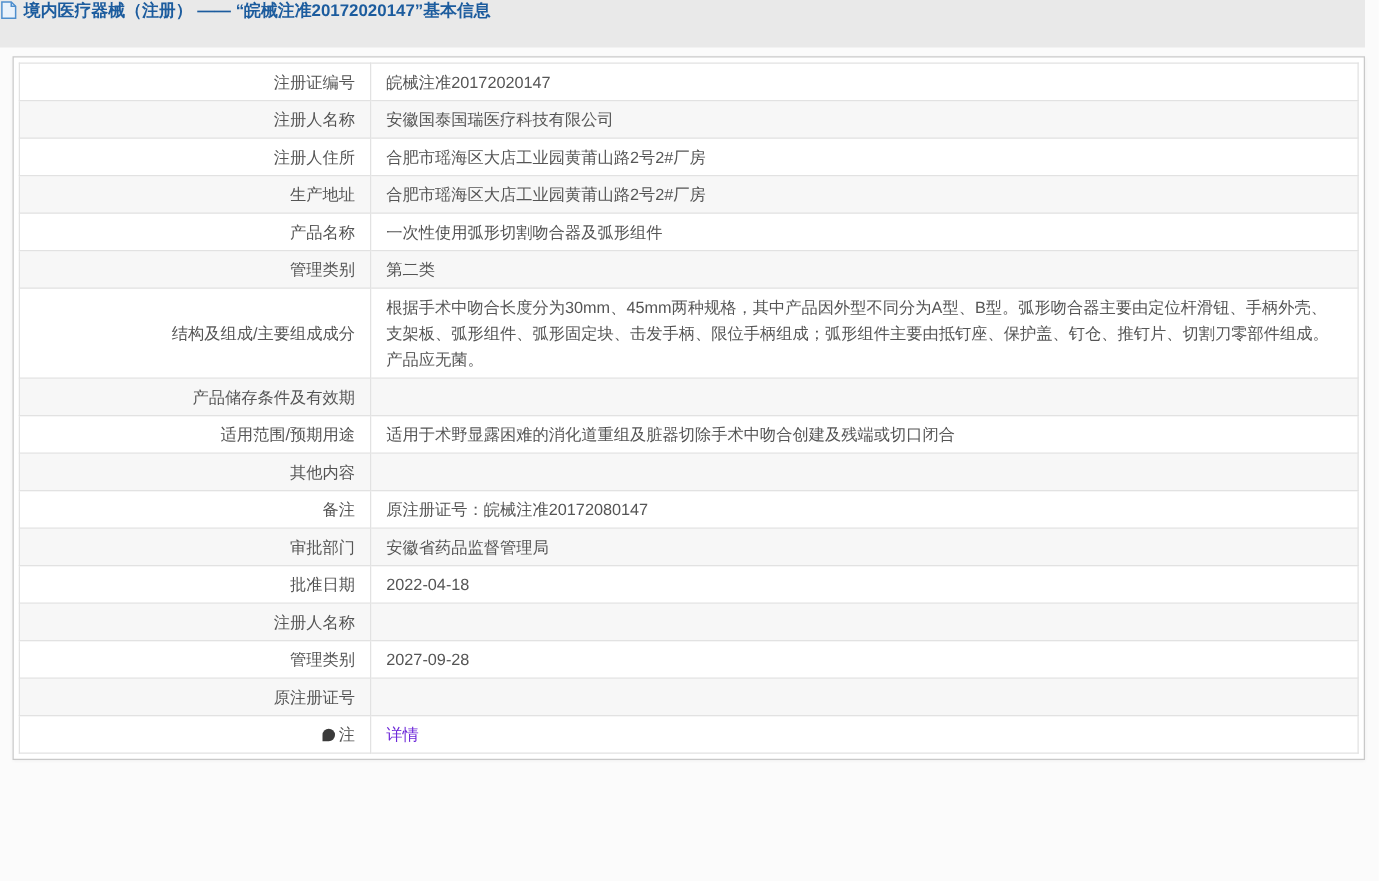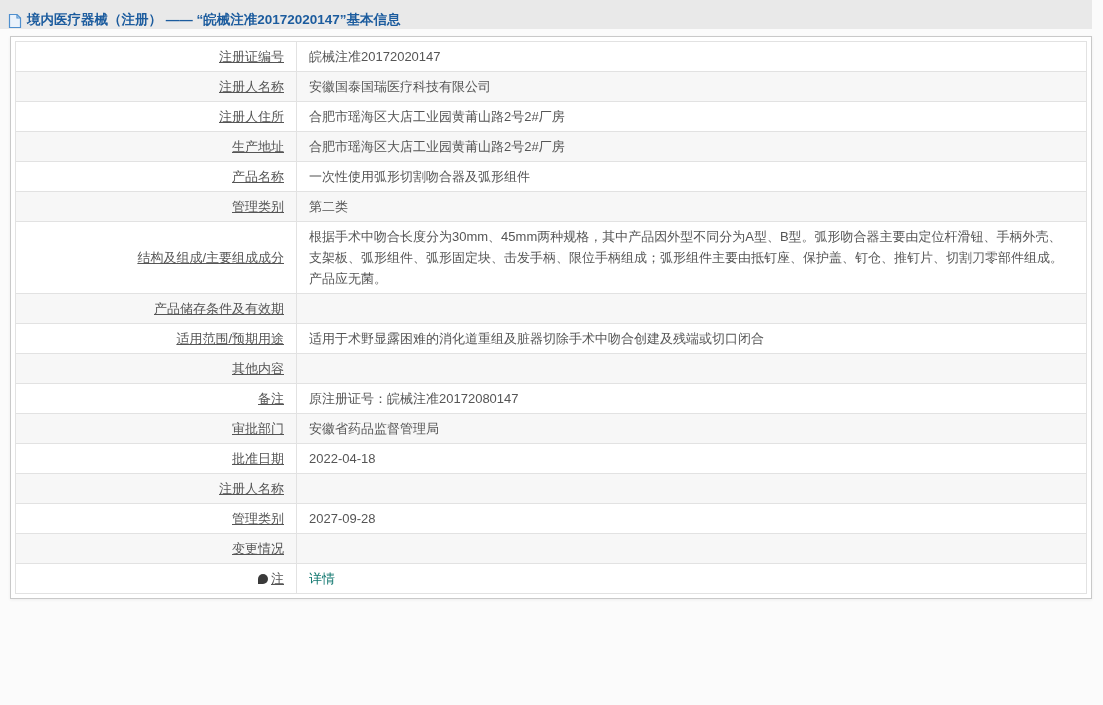--- a/index.html
+++ b/index.html
@@ -4,24 +4,23 @@
 <style>
   * { margin:0; padding:0; box-sizing:border-box; }
   html,body { width:1103px; height:705px; }
   body {
     background:#fbfbfb;
     font-family:"Liberation Sans","DejaVu Sans",sans-serif;
     color:#555;
     overflow:hidden;
   }
   .title-bar {
-    width:1092px; height:29px;
+    width:1092px; height:38px;
     background:#e9e9e9;
-    display:flex; align-items:flex-end;
-    padding-left:8px;
+    display:flex; align-items:flex-start;
   }
   .doc-icon { display:inline-flex; margin-right:5px; flex:0 0 auto; }
   .page-title {
     color:#1c5c9e; font-weight:bold; font-size:13.5px;
     white-space:nowrap;
   }
   .panel {
     margin:7px 11px 0 10px;
     background:#fff;
     border:1px solid #c9c9c9;
@@ -39,26 +38,25 @@
     border:1px solid #e2e2e2;
     padding:4px 12px;
     line-height:21px;
     vertical-align:middle;
     word-wrap:break-word;
   }
   td.label-cell {
     width:281px;
     text-align:right;
     color:#555;
-    text-decoration:underline;
   }
   td.value-cell { text-align:left; }
   tr:nth-child(even) { background:#f7f7f7; }
   a.details-link {
-    color:#0f766e;
+    color:#6d28d9;
     text-decoration:none;
     cursor:pointer;
   }
   .note-balloon-icon {
     display:inline-block;
     width:10px; height:10px;
     background:#3a3a3a;
     border-radius:50% 50% 50% 0;
     margin-right:3px;
     vertical-align:-1px;
@@ -134,21 +132,21 @@
         </tr>
         <tr>
           <td class="label-cell"><span>注册人名称</span></td>
           <td class="value-cell"><span></span></td>
         </tr>
         <tr>
           <td class="label-cell"><span>管理类别</span></td>
           <td class="value-cell"><span>2027-09-28</span></td>
         </tr>
         <tr>
-          <td class="label-cell"><span>变更情况</span></td>
+          <td class="label-cell"><span>原注册证号</span></td>
           <td class="value-cell"><span></span></td>
         </tr>
         <tr>
           <td class="label-cell"><span class="note-balloon-icon"></span><span>注</span></td>
           <td class="value-cell"><a class="details-link" href="#">详情</a></td>
         </tr>
       </tbody>
   </table>
 </div>
 

